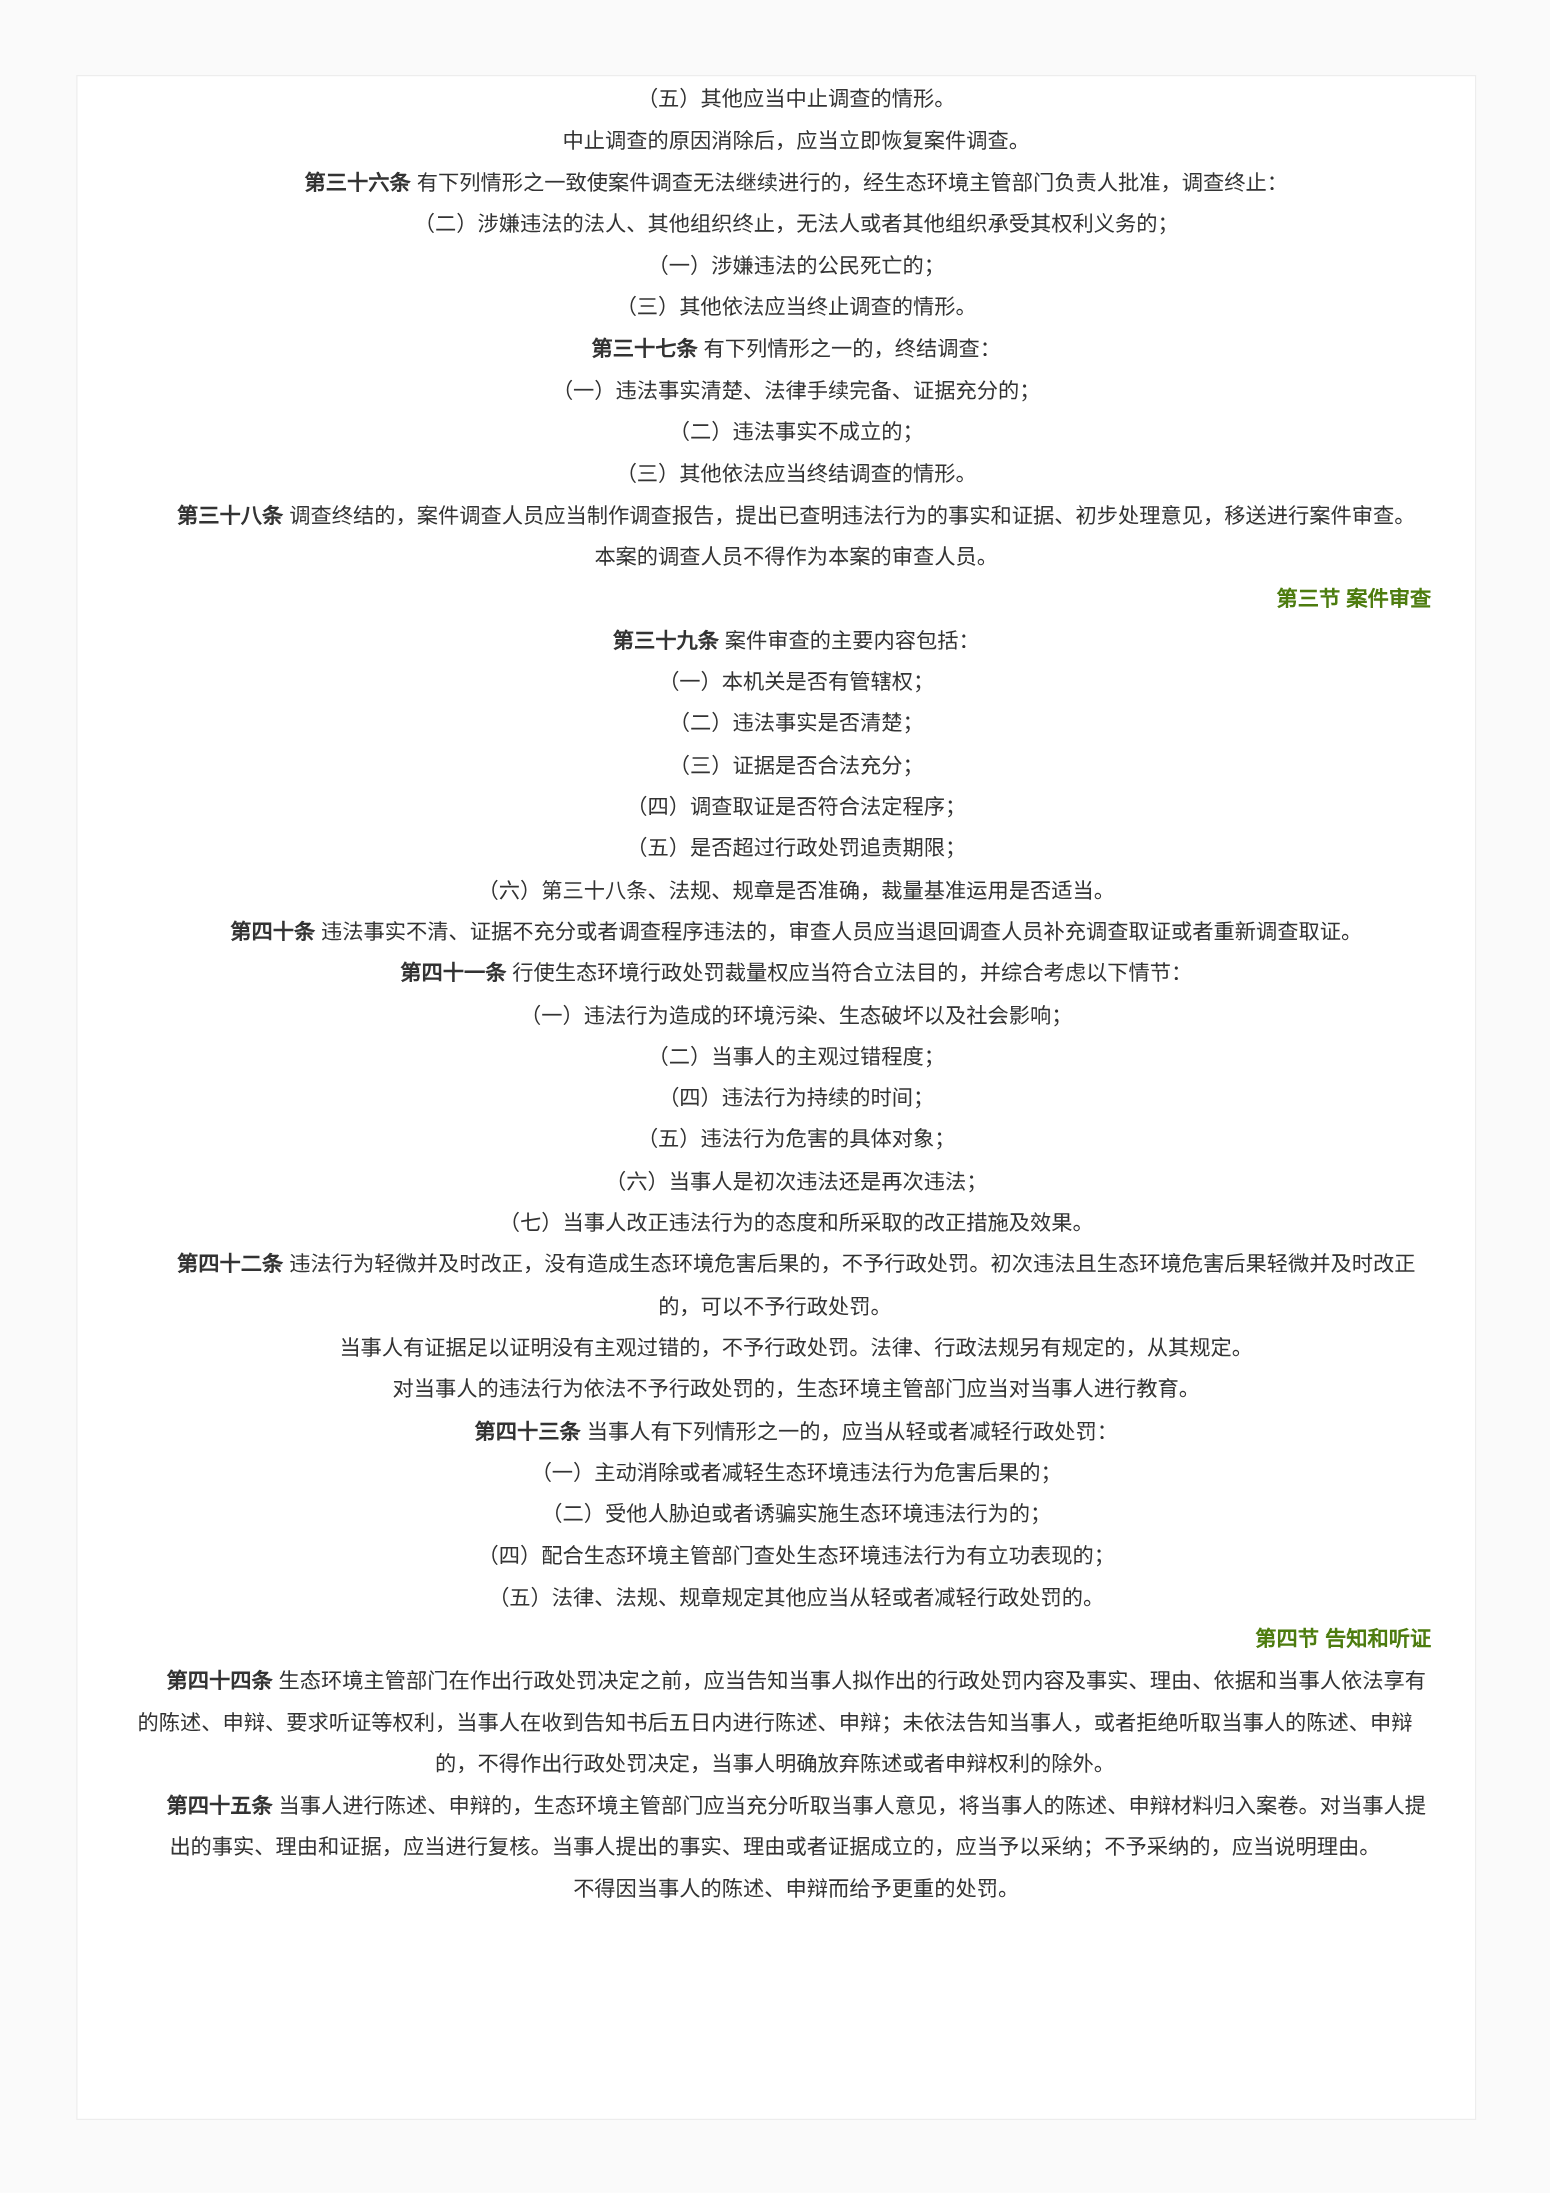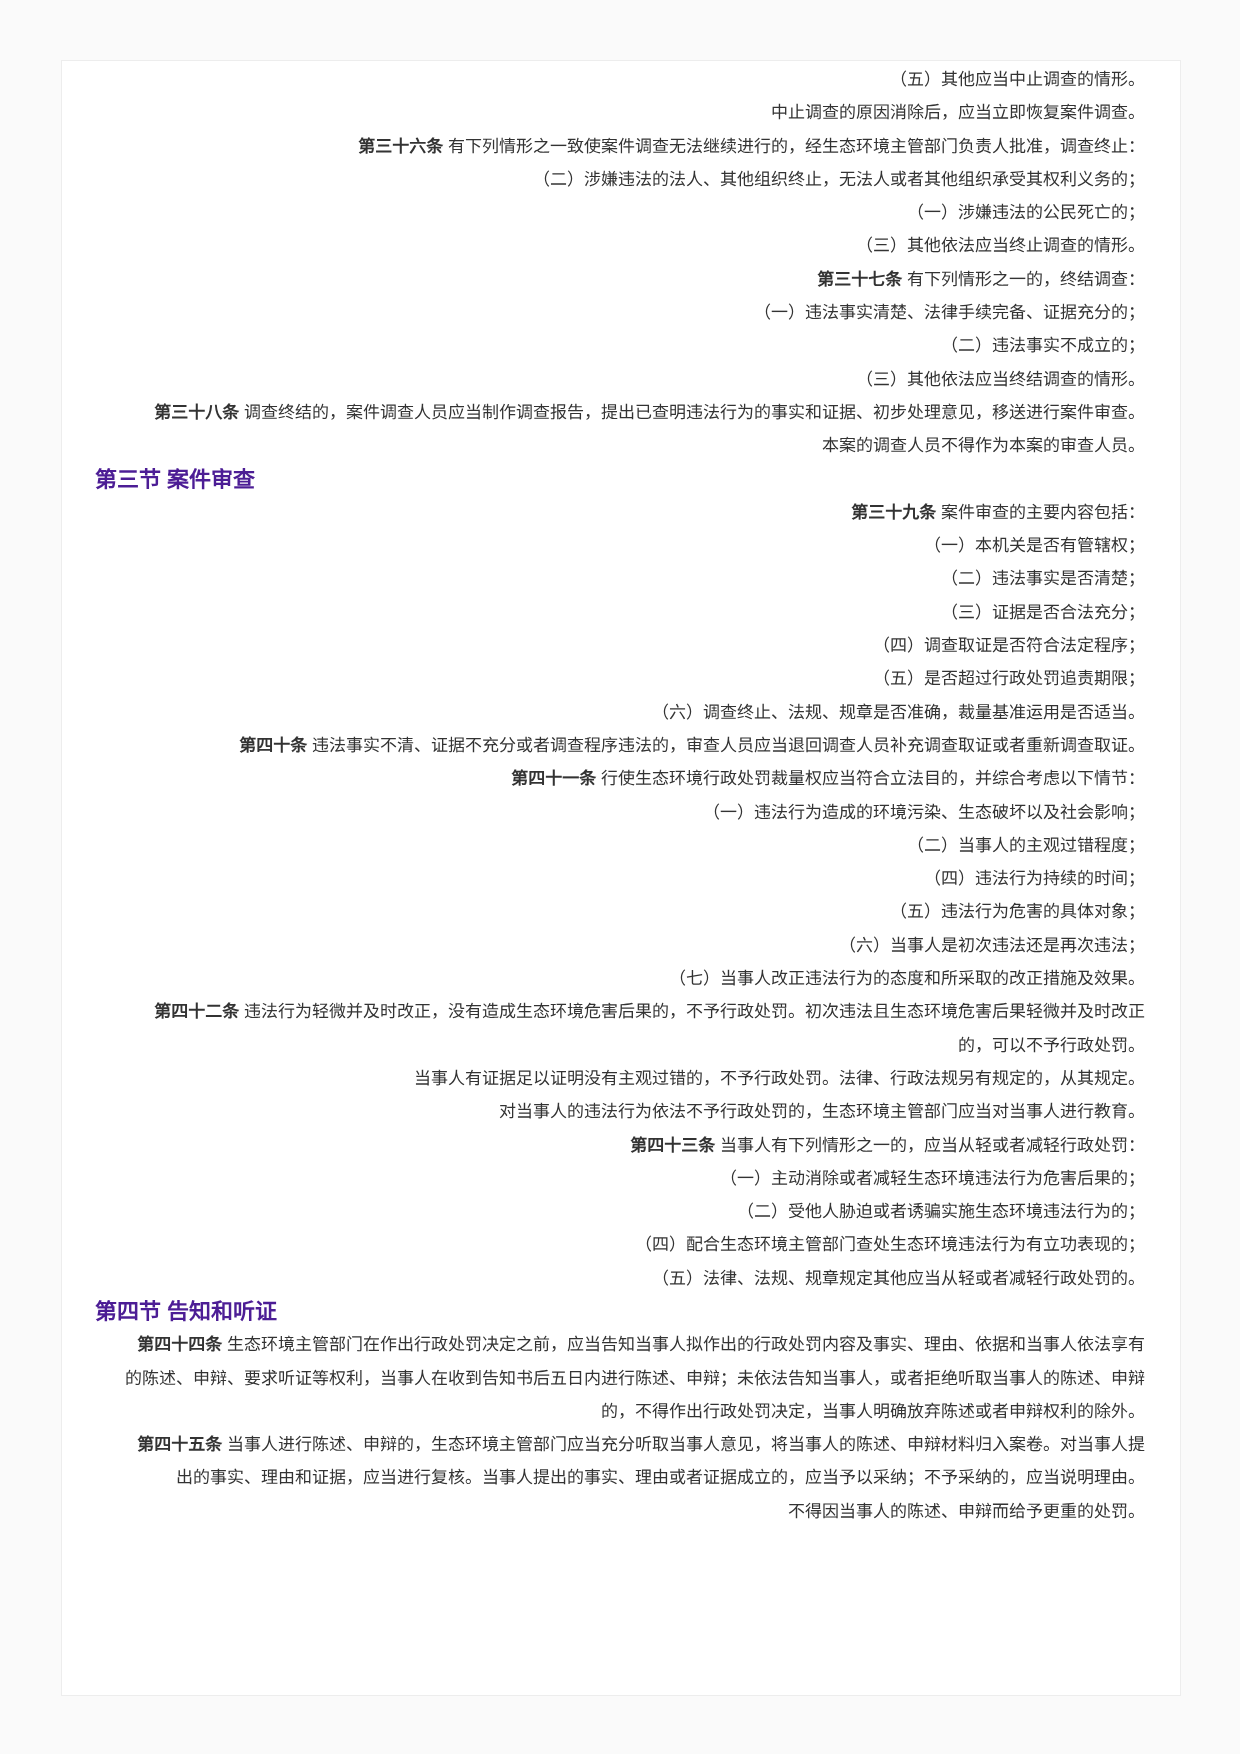--- a/index.html
+++ b/index.html
@@ -24,34 +24,34 @@
     box-sizing: border-box;
     padding: 2px 35px 0 33px;
     overflow: hidden;
   }
   .para {
     margin: 0;
     font-size: 17px;
     line-height: 33.3px;
     color: #333333;
     text-indent: 2em;
-    text-align: right;
+    text-align: center;
     word-break: break-all;
   }
   .para strong {
     font-weight: bold;
     color: #333333;
   }
   .heading {
     margin: 0;
-    font-size: 22px;
+    font-size: 17px;
     line-height: 33.3px;
-    color: #4c1d95;
+    color: #4d7c0f;
     font-weight: bold;
-    text-align: left;
+    text-align: right;
     text-indent: 0;
   }
 </style>
 </head>
 <body>
 
 <div class="page-card">
   <div>
       <p class="para">（五）其他应当中止调查的情形。</p>
       <p class="para">中止调查的原因消除后，应当立即恢复案件调查。</p>
@@ -65,21 +65,21 @@
       <p class="para">（三）其他依法应当终结调查的情形。</p>
       <p class="para"><strong>第三十八条</strong> 调查终结的，案件调查人员应当制作调查报告，提出已查明违法行为的事实和证据、初步处理意见，移送进行案件审查。</p>
       <p class="para">本案的调查人员不得作为本案的审查人员。</p>
       <p class="heading">第三节 案件审查</p>
       <p class="para"><strong>第三十九条</strong> 案件审查的主要内容包括：</p>
       <p class="para">（一）本机关是否有管辖权；</p>
       <p class="para">（二）违法事实是否清楚；</p>
       <p class="para">（三）证据是否合法充分；</p>
       <p class="para">（四）调查取证是否符合法定程序；</p>
       <p class="para">（五）是否超过行政处罚追责期限；</p>
-      <p class="para">（六）调查终止、法规、规章是否准确，裁量基准运用是否适当。</p>
+      <p class="para">（六）第三十八条、法规、规章是否准确，裁量基准运用是否适当。</p>
       <p class="para"><strong>第四十条</strong> 违法事实不清、证据不充分或者调查程序违法的，审查人员应当退回调查人员补充调查取证或者重新调查取证。</p>
       <p class="para"><strong>第四十一条</strong> 行使生态环境行政处罚裁量权应当符合立法目的，并综合考虑以下情节：</p>
       <p class="para">（一）违法行为造成的环境污染、生态破坏以及社会影响；</p>
       <p class="para">（二）当事人的主观过错程度；</p>
       <p class="para">（四）违法行为持续的时间；</p>
       <p class="para">（五）违法行为危害的具体对象；</p>
       <p class="para">（六）当事人是初次违法还是再次违法；</p>
       <p class="para">（七）当事人改正违法行为的态度和所采取的改正措施及效果。</p>
       <p class="para"><strong>第四十二条</strong> 违法行为轻微并及时改正，没有造成生态环境危害后果的，不予行政处罚。初次违法且生态环境危害后果轻微并及时改正的，可以不予行政处罚。</p>
       <p class="para">当事人有证据足以证明没有主观过错的，不予行政处罚。法律、行政法规另有规定的，从其规定。</p>

